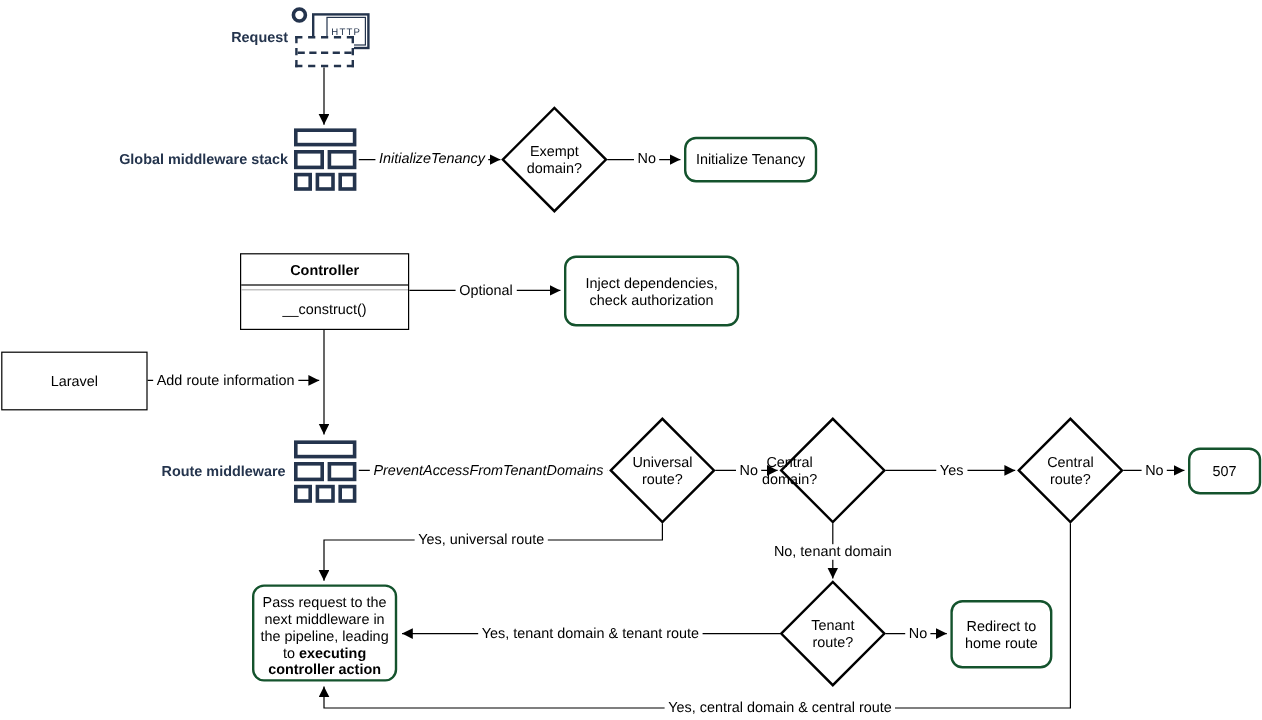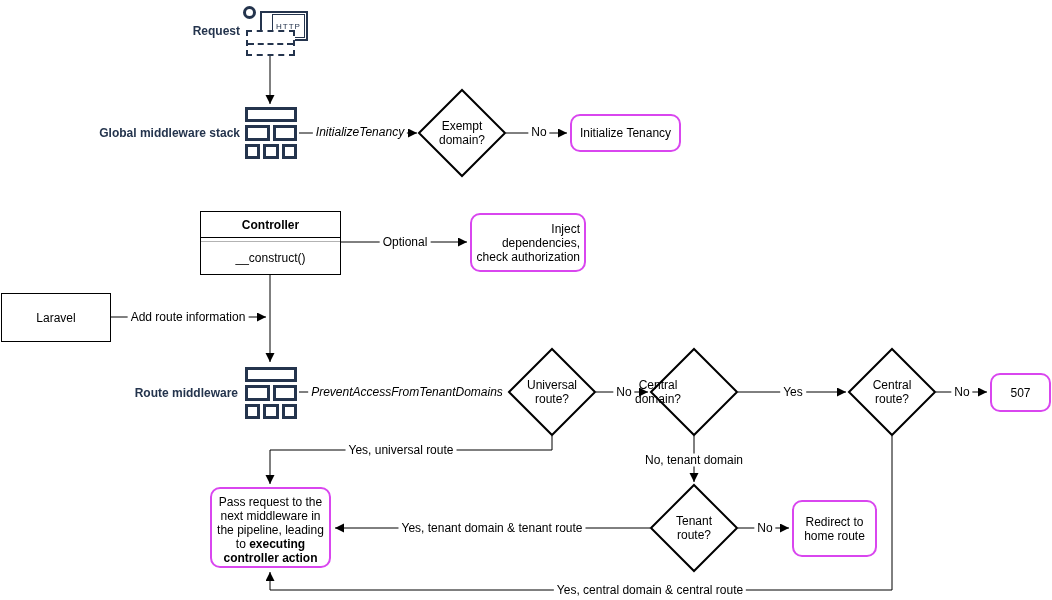--- a/index.html
+++ b/index.html
@@ -2,21 +2,21 @@
 <html><head>
 <meta charset="utf-8">
 <style>
   html,body{margin:0;padding:0;background:#fff;}
   .canvas{position:relative;width:1052px;height:600px;background:#fff;overflow:hidden;
           font-family:"Liberation Sans",sans-serif;color:#000;}
   svg.wires{position:absolute;left:0;top:0;pointer-events:none;}
 
   .node{position:absolute;display:flex;align-items:center;justify-content:center;
         text-align:center;background:#fff;font-size:12px;line-height:14px;box-sizing:border-box;}
-  .rounded{border:2px solid #d946ef;border-radius:10px;}
+  .rounded{border:2px solid #14532d;border-radius:10px;}
   .plain{border:1px solid #000;}
 
   .uml{position:absolute;box-sizing:border-box;border:1px solid #000;background:#fff;
        display:flex;flex-direction:column;font-size:12px;}
   .uml .uml-title{height:25px;display:flex;align-items:center;justify-content:center;
        font-weight:bold;border-bottom:1px solid #000;text-align:center;}
   .uml .uml-gap{height:3px;border-bottom:1px solid #b3b3b3;}
   .uml .uml-body{flex:1;display:flex;align-items:center;justify-content:center;}
 
   .edge-label{position:absolute;transform:translate(-50%,-50%);background:#fff;
@@ -116,23 +116,23 @@
   <div class="diamond-text" style="left:462px;top:133px;width:60px;">Exempt domain?</div>
 
   <div class="node rounded" style="left:570px;top:114px;width:111px;height:38px;">Initialize Tenancy</div>
 
   <div class="uml" style="left:200px;top:211px;width:141px;height:64px;">
     <div class="uml-title">Controller</div>
     <div class="uml-gap"></div>
     <div class="uml-body">__construct()</div>
   </div>
 
-  <div class="node rounded" style="left:470px;top:213px;width:116px;height:59px;padding:14px 4px;text-align:right;">Inject dependencies, check authorization</div>
+  <div class="node rounded" style="left:470px;top:213px;width:146px;height:59px;padding:14px 4px;">Inject dependencies, check authorization</div>
 
-  <div class="node plain" style="left:1px;top:293px;width:110px;height:49px;">Laravel</div>
+  <div class="node plain" style="left:1px;top:293px;width:122px;height:49px;">Laravel</div>
 
   <div class="grid-icon" style="left:245px;top:367px;">
     <div class="row">
         <div class="cell"></div>
       </div>
     <div class="row">
         <div class="cell"></div>
         <div class="cell"></div>
       </div>
     <div class="row">

